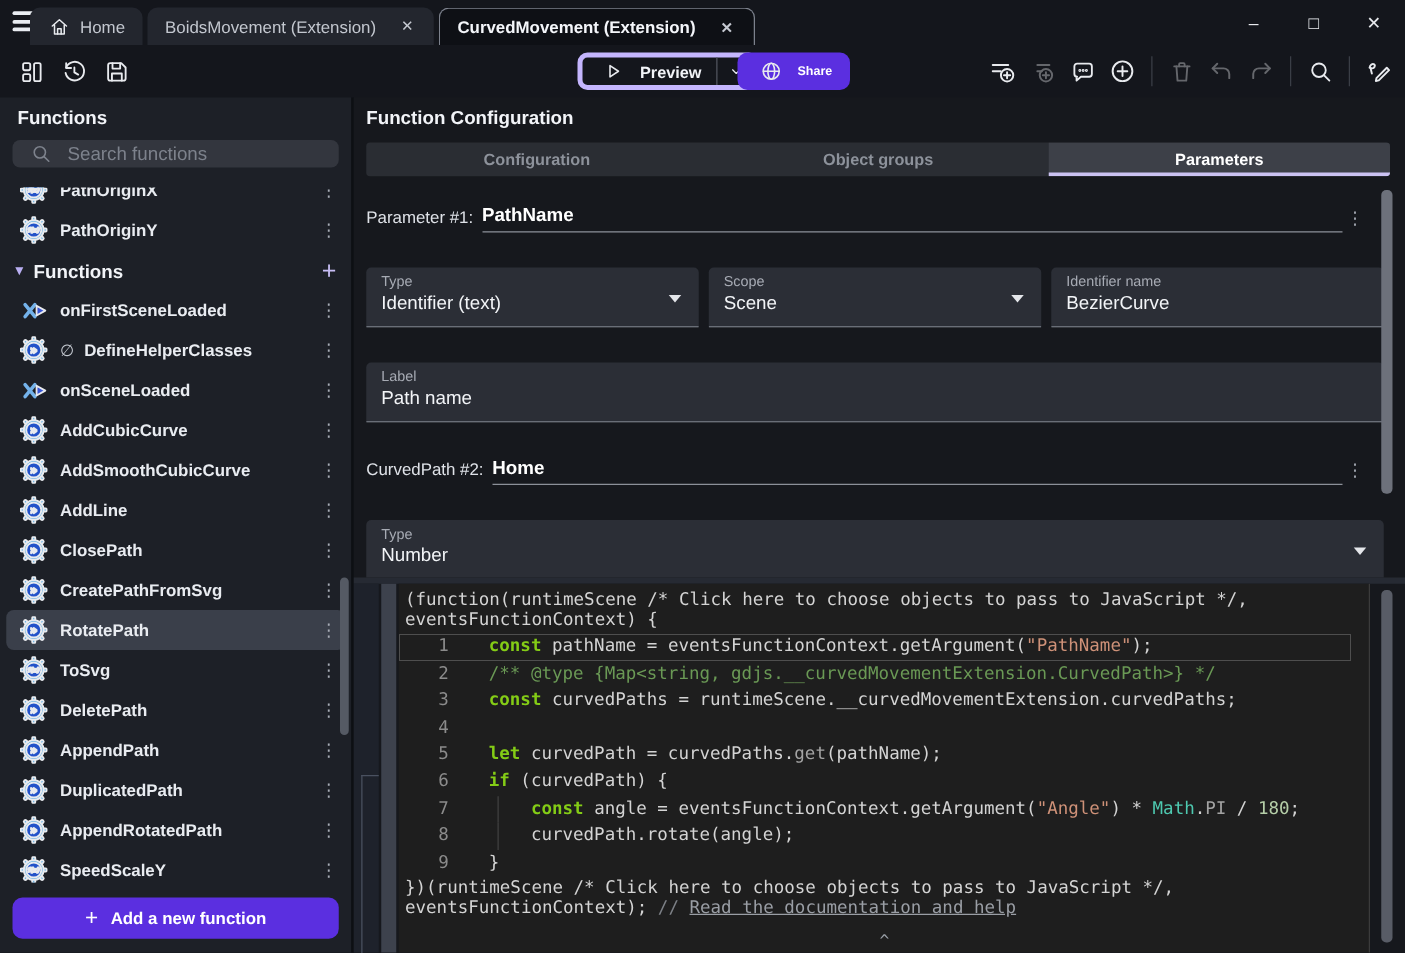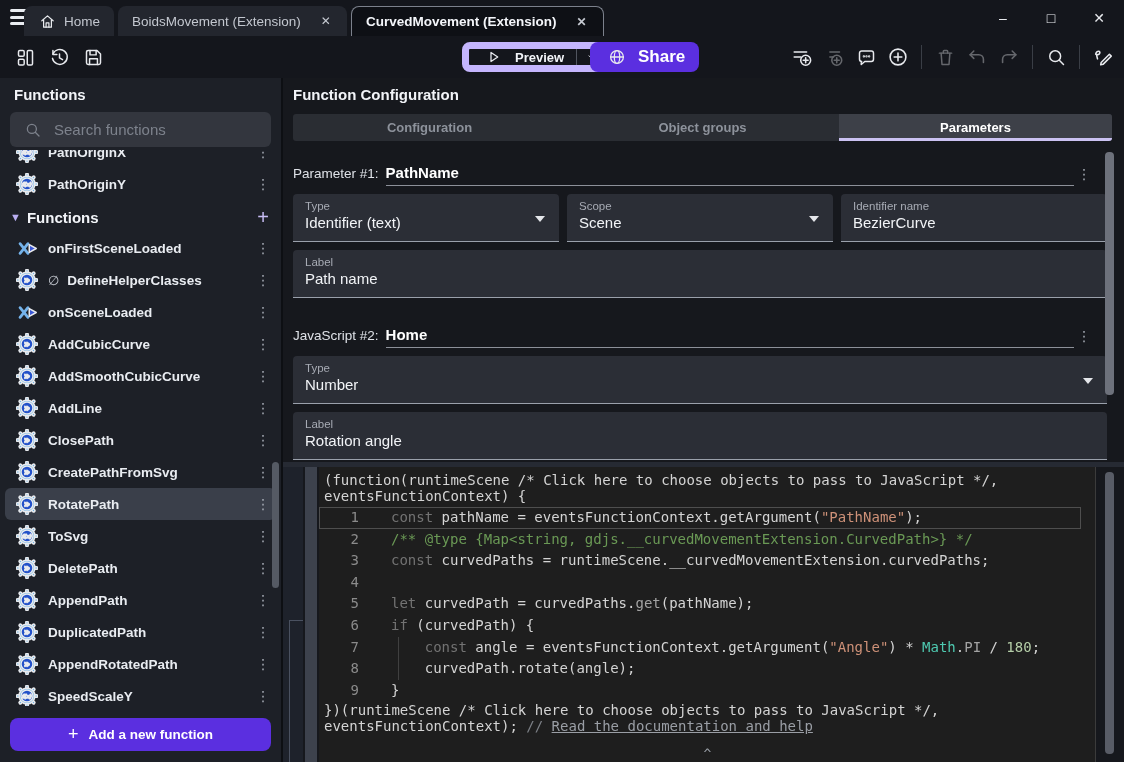--- a/index.html
+++ b/index.html
@@ -18,36 +18,36 @@
   #win-controls { position:absolute; right:16px; top:6px; display:flex; gap:30px; align-items:center; height:24px; }
   #win-controls .wc { width:18px; text-align:center; font-size:14px; color:#e8eaee; cursor:pointer; }
 
   
   #toolbar { position:absolute; top:36px; left:0; width:1124px; height:42px; background:#14161c; }
   .icon-btn { width:26px; height:26px; display:flex; align-items:center; justify-content:center; cursor:pointer; }
   .icon-btn svg { stroke:#e8eaee; fill:none; stroke-width:1.7; stroke-linecap:round; stroke-linejoin:round; }
   .icon-btn.dim { opacity:0.38; }
   #tb-left { position:absolute; left:12px; top:8px; display:flex; gap:8px; }
   #preview-group { position:absolute; left:462px; top:6px; height:30px; display:flex; align-items:center;
-    border:7px solid #c4b5fd; border-radius:8px; }
+    border:4px solid #c4b5fd; border-radius:8px; }
   #preview-main { display:flex; align-items:center; gap:8px; padding:0 12px; height:100%; cursor:pointer; }
   #preview-label { font-size:13px; font-weight:700; color:#f2f4f8; }
   #preview-caret { width:30px; height:100%; display:flex; align-items:center; justify-content:center;
     border-left:1px solid #51555f; cursor:pointer; }
   #share-btn { position:absolute; left:590px; top:6px; height:30px; padding:0 14px; border-radius:8px;
     display:flex; align-items:center; gap:8px; cursor:pointer; }
-  #share-label { font-size:17px; font-weight:700; color:#fff; }
+  #share-label { font-size:10px; font-weight:700; color:#fff; }
   #tb-right { position:absolute; right:8px; top:8px; display:flex; gap:6px; align-items:center; }
   .tb-div { width:1px; height:24px; background:#3a3e46; margin:0 4px; }
 
   
   #sidebar { position:absolute; top:78px; left:0; width:281px; bottom:0; background:#1d2027; }
   #sidebar-divider { position:absolute; top:78px; left:281px; width:2px; bottom:0; background:#0d0f13; }
   #sb-title { padding:8px 0 6px 14px; font-size:15px; font-weight:700; color:#f2f4f8; }
-  #sb-search { position:absolute; top:34px; left:10px; right:10px; height:35px; background:#33363e;
+  #sb-search { position:absolute; top:34px; left:10px; right:10px; height:22px; background:#33363e;
     border-radius:6px; display:flex; align-items:center; padding:0 10px; gap:8px; }
   #sb-search input { flex:1; background:transparent; border:none; outline:none; color:#e9ecf1;
     font-size:15px; font-family:"Liberation Sans", sans-serif; }
   #sb-search input::placeholder { color:#7d828c; }
   #fn-list-clip { position:absolute; top:72px; left:0; right:0; bottom:56px; overflow:hidden; }
   #fn-list { margin-top:-14px; }
   .fn-row { height:32px; display:flex; align-items:center; padding:0 8px 0 16px; gap:10px; cursor:pointer; }
   .fn-row.selected { background:#3a3f4a; border-radius:6px; margin:0 5px; padding:0 3px 0 11px; }
   .fn-row .lbl { flex:1; font-size:13.5px; font-weight:700; color:#e9ecf1; white-space:nowrap; overflow:hidden; }
   .fn-row .private-glyph { color:#c3c7cf; font-size:13px; margin-right:-2px; }
@@ -74,21 +74,21 @@
 
   
   #params { position:absolute; top:64px; left:0; right:0; height:320px; overflow:hidden; }
   .param-head { display:flex; align-items:flex-end; padding:14px 30px 0 10px; height:44px; }
   .param-prefix { font-size:13.5px; color:#dfe2e8; padding-bottom:5px; white-space:nowrap; }
   .param-name { flex:1; margin-left:7px; border-bottom:1px solid #8c9099; padding-bottom:4px;
     font-size:15px; font-weight:700; color:#fff; }
   .param-head .dots { padding-bottom:4px; }
   .fields-row { display:flex; gap:8px; padding:8px 17px 0 10px; }
   .field { flex:1; height:48px; background:#2b2e36; border-radius:4px 4px 0 0; border-bottom:1px solid #9aa0ab;
-    position:relative; padding:6px 12px 0 12px; cursor:pointer; }
+    position:relative; padding:6px 12px 0 12px; cursor:pointer;margin-top:20px; }
   .field .flabel { font-size:11.5px; color:#a7abb4; }
   .field .fvalue { font-size:15px; font-weight:500; color:#f2f4f7; margin-top:2px; white-space:nowrap; }
   .field .fcaret { position:absolute; right:14px; top:22px; width:0; height:0;
     border-left:5px solid transparent; border-right:5px solid transparent; border-top:6px solid #e4e6ea; }
   .label-row { padding:8px 17px 0 10px; }
   .param-gap { height:6px; }
 
   
   #code-region { position:absolute; top:384px; left:0; right:0; bottom:0; }
   #code-topstrip { position:absolute; top:0; left:0; right:0; height:5px; background:#262a33; }
@@ -100,21 +100,21 @@
     border-right:1px solid #3b3b3b; font-family:"DejaVu Sans Mono","Liberation Mono",monospace;
     font-size:14px; color:#d4d4d4; overflow:hidden; }
   .hdr-line { line-height:15.5px; padding-left:5px; white-space:pre; }
   #code-hdr { padding-top:6px; }
   #code-lines { position:relative; margin-top:3px; padding-right:14px; }
   .code-line { position:relative; height:21.6px; line-height:21.6px; padding-left:72px; white-space:pre; }
   .code-line .ln { position:absolute; left:0; top:0; width:40px; text-align:right; color:#8b8b8b; }
   .code-line.current { box-shadow:inset 0 0 0 1px #4e4e4e; }
   .code-line.guide::before { content:""; position:absolute; left:79px; top:0; bottom:0; border-left:1px solid #404040; }
   #code-footer { margin-top:2px; }
-  .tok-k { color:#737373; } .tok-s { color:#ce9178; } .tok-c { color:#6a9955; }
+  .tok-k { color:#84cc16;font-weight:bold; } .tok-s { color:#ce9178; } .tok-c { color:#6a9955; }
   .tok-t { color:#4ec9b0; } .tok-n { color:#b5cea8; } .tok-m { color:#a3a3a3; }
   .tok-d { color:#d4d4d4; } .tok-g { color:#7d8187; }
   .tok-l { color:#9a9ea5; text-decoration:underline; cursor:pointer; }
   #code-caret { position:absolute; left:50%; bottom:1px; color:#9aa0a8; font-size:13px;
     font-family:"DejaVu Sans Mono",monospace; cursor:pointer; }
   #code-scrollthumb { position:absolute; right:10px; top:10px; width:9px; bottom:8px; background:#585c66; border-radius:4px; }
   #params-scrollthumb { position:absolute; right:10px; top:74px; width:9px; height:243px; background:#6d717b; border-radius:4px; }
 </style>
 </head>
 <body>
@@ -670,21 +670,21 @@
         </div>
       </div>
       <div class="label-row">
         <div class="field">
           <div class="flabel">Label</div>
     <div class="fvalue">Path name</div>
         </div>
       </div>
       <div class="param-gap"></div>
       <div class="param-head">
-        <span class="param-prefix">JavaScript #2:</span>
+        <span class="param-prefix">CurvedPath #2:</span>
     <span class="param-name">Home</span>
     <span class="dots">⋮</span>
       </div>
       <div class="fields-row">
         <div class="field">
           <div class="flabel">Type</div>
       <div class="fvalue">Number</div>
           <span class="fcaret"></span>
         </div>
       </div>

